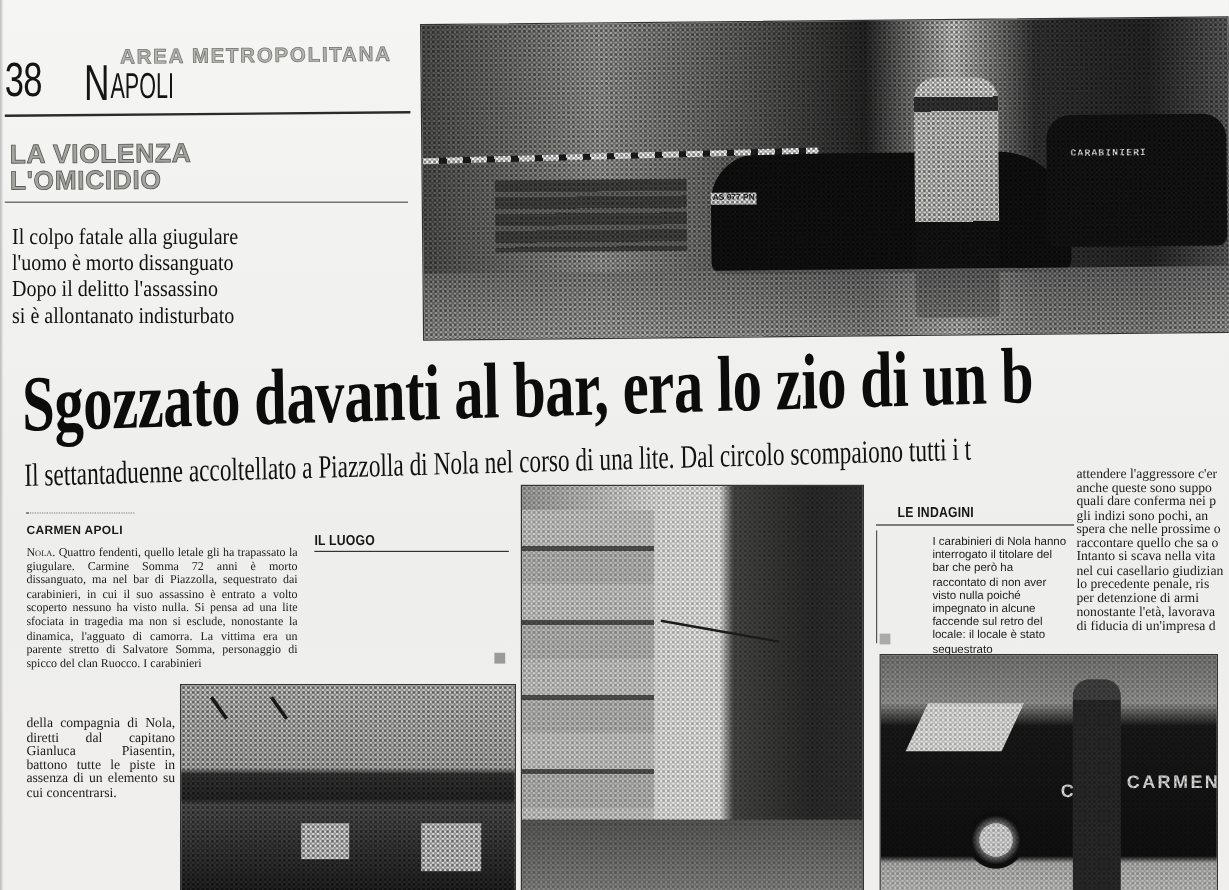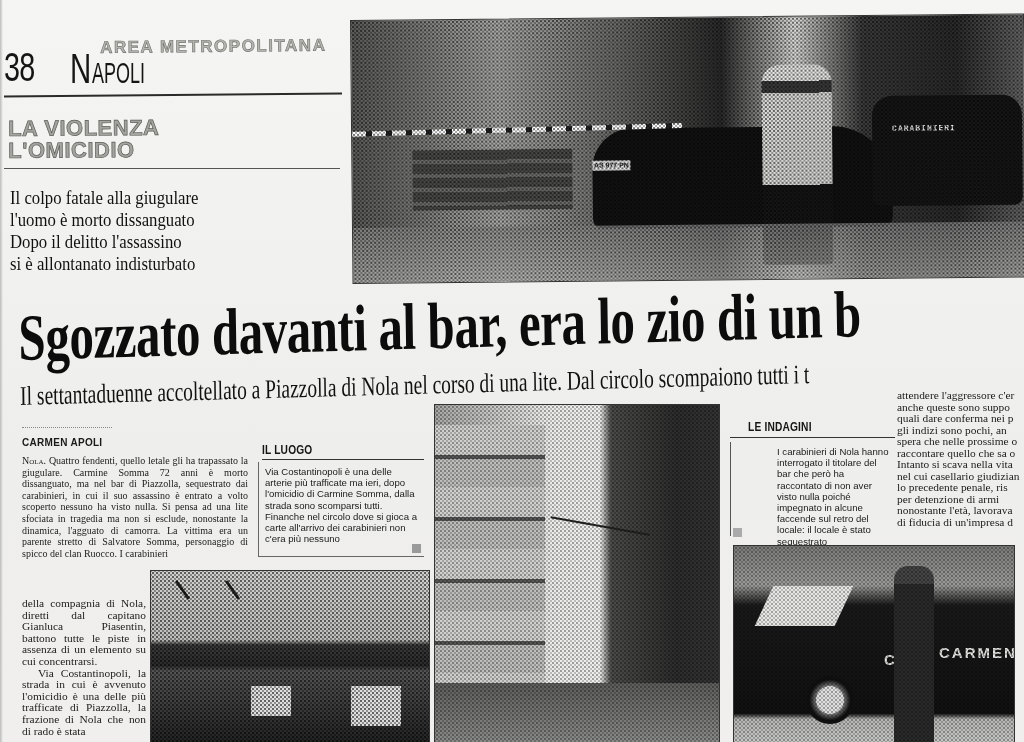--- a/index.html
+++ b/index.html
@@ -137,26 +137,24 @@
   <div class="abs headline">Sgozzato davanti al bar, era lo zio di un b</div>
   <div class="abs subheadline">Il settantaduenne accoltellato a Piazzolla di Nola nel corso di una lite. Dal circolo scompaiono tutti i t</div>
 
   <div class="abs dotted-rule"></div>
   <div class="abs byline">CARMEN APOLI</div>
   <div class="abs col1">
     <span class="sc">Nola.</span><span> Quattro fendenti, quello letale gli ha trapassato la giugulare. Carmine Somma 72 anni è morto dissanguato, ma nel bar di Piazzolla, sequestrato dai carabinieri, in cui il suo assassino è entrato a volto scoperto nessuno ha visto nulla. Si pensa ad una lite sfociata in tragedia ma non si esclude, nonostante la dinamica, l'agguato di camorra. La vittima era un parente stretto di Salvatore Somma, personaggio di spicco del clan Ruocco. I carabinieri</span>
   </div>
   <div class="abs col1b">
     <span>della compagnia di Nola, diretti dal capitano Gianluca Piasentin, battono tutte le piste in assenza di un elemento su cui concentrarsi.</span>
-    <span class="indent">Via Costantinopoli, la strada in cui è avvenuto l'omicidio è una delle più trafficate di Piazzolla, la frazione di Nola che non di rado è stata</span>
   </div>
 
   <div class="abs box-title luogo-title">IL LUOGO</div>
   <div class="abs box-rule luogo-rule"></div>
-  <div class="abs box luogo-box">Via Costantinopoli è una delle arterie più trafficate ma ieri, dopo l'omicidio di Carmine Somma, dalla strada sono scomparsi tutti. Finanche nel circolo dove si gioca a carte all'arrivo dei carabinieri non c'era più nessuno</div>
   <div class="abs box-marker luogo-marker"></div>
 
   <div class="abs photo photo-bar">
     <div class="lamp" style="left:30px"></div>
     <div class="lamp" style="left:80px"></div>
     <div class="window" style="left:100px;top:115px;width:40px;height:30px;"></div>
     <div class="window" style="left:200px;top:115px;width:50px;height:40px;"></div>
     <div class="halftone" style="position:absolute;inset:0"></div>
   </div>
 

